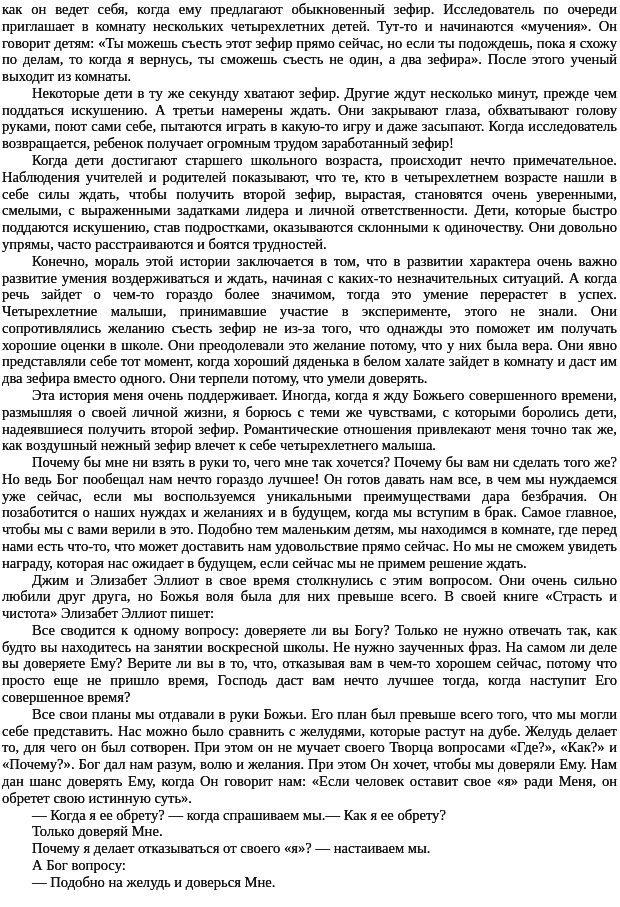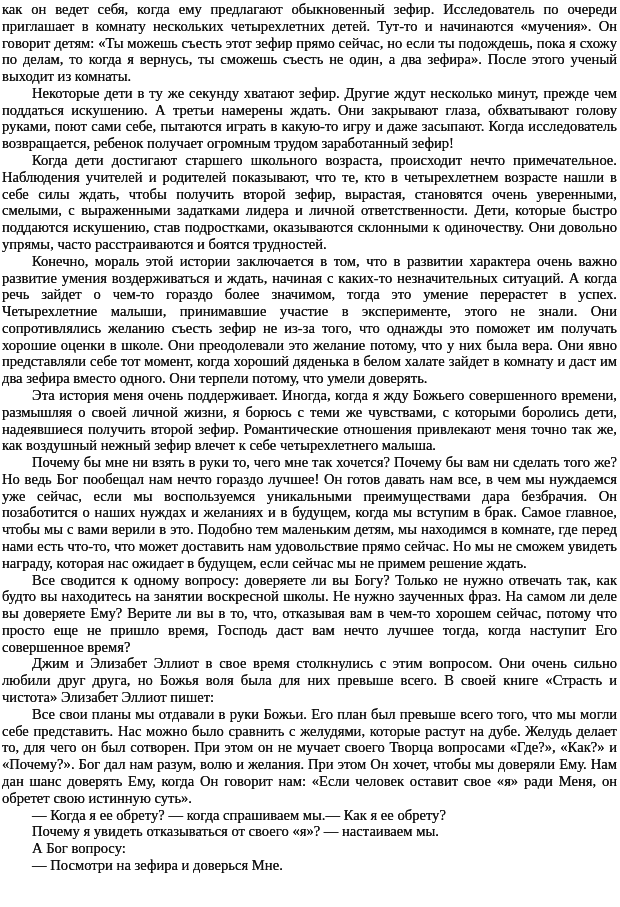--- a/index.html
+++ b/index.html
@@ -27,20 +27,21 @@
 </head>
 <body>
 
 <div class="page">
   <p>как он ведет себя, когда ему предлагают обыкновенный зефир. Исследователь по очереди приглашает в комнату нескольких четырехлетних детей. Тут-то и начинаются «мучения». Он говорит детям: «Ты можешь съесть этот зефир прямо сейчас, но если ты подождешь, пока я схожу по делам, то когда я вернусь, ты сможешь съесть не один, а два зефира». После этого ученый выходит из комнаты.</p>
   <p class="ind">Некоторые дети в ту же секунду хватают зефир. Другие ждут несколько минут, прежде чем поддаться искушению. А третьи намерены ждать. Они закрывают глаза, обхватывают голову руками, поют сами себе, пытаются играть в какую-то игру и даже засыпают. Когда исследователь возвращается, ребенок получает огромным трудом заработанный зефир!</p>
   <p class="ind">Когда дети достигают старшего школьного возраста, происходит нечто примечательное. Наблюдения учителей и родителей показывают, что те, кто в четырехлетнем возрасте нашли в себе силы ждать, чтобы получить второй зефир, вырастая, становятся очень уверенными, смелыми, с выраженными задатками лидера и личной ответственности. Дети, которые быстро поддаются искушению, став подростками, оказываются склонными к одиночеству. Они довольно упрямы, часто расстраиваются и боятся трудностей.</p>
   <p class="ind">Конечно, мораль этой истории заключается в том, что в развитии характера очень важно развитие умения воздерживаться и ждать, начиная с каких-то незначительных ситуаций. А когда речь зайдет о чем-то гораздо более значимом, тогда это умение перерастет в успех. Четырехлетние малыши, принимавшие участие в эксперименте, этого не знали. Они сопротивлялись желанию съесть зефир не из-за того, что однажды это поможет им получать хорошие оценки в школе. Они преодолевали это желание потому, что у них была вера. Они явно представляли себе тот момент, когда хороший дяденька в белом халате зайдет в комнату и даст им два зефира вместо одного. Они терпели потому, что умели доверять.</p>
   <p class="ind">Эта история меня очень поддерживает. Иногда, когда я жду Божьего совершенного времени, размышляя о своей личной жизни, я борюсь с теми же чувствами, с которыми боролись дети, надеявшиеся получить второй зефир. Романтические отношения привлекают меня точно так же, как воздушный нежный зефир влечет к себе четырехлетнего малыша.</p>
   <p class="ind">Почему бы мне ни взять в руки то, чего мне так хочется? Почему бы вам ни сделать того же? Но ведь Бог пообещал нам нечто гораздо лучшее! Он готов давать нам все, в чем мы нуждаемся уже сейчас, если мы воспользуемся уникальными преимуществами дара безбрачия. Он позаботится о наших нуждах и желаниях и в будущем, когда мы вступим в брак. Самое главное, чтобы мы с вами верили в это. Подобно тем маленьким детям, мы находимся в комнате, где перед нами есть что-то, что может доставить нам удовольствие прямо сейчас. Но мы не сможем увидеть награду, которая нас ожидает в будущем, если сейчас мы не примем решение ждать.</p>
+  <p class="ind">Джим и Элизабет Эллиот в свое время столкнулись с этим вопросом. Они очень сильно любили друг друга, но Божья воля была для них превыше всего. В своей книге «Страсть и чистота» Элизабет Эллиот пишет:</p>
   <p class="ind">Все сводится к одному вопросу: доверяете ли вы Богу? Только не нужно отвечать так, как будто вы находитесь на занятии воскресной школы. Не нужно заученных фраз. На самом ли деле вы доверяете Ему? Верите ли вы в то, что, отказывая вам в чем-то хорошем сейчас, потому что просто еще не пришло время, Господь даст вам нечто лучшее тогда, когда наступит Его совершенное время?</p>
-  <p class="ind">Джим и Элизабет Эллиот в свое время столкнулись с этим вопросом. Они очень сильно любили друг друга, но Божья воля была для них превыше всего. В своей книге «Страсть и чистота» Элизабет Эллиот пишет:</p>
   <p class="ind">Все свои планы мы отдавали в руки Божьи. Его план был превыше всего того, что мы могли себе представить. Нас можно было сравнить с желудями, которые растут на дубе. Желудь делает то, для чего он был сотворен. При этом он не мучает своего Творца вопросами «Где?», «Как?» и «Почему?». Бог дал нам разум, волю и желания. При этом Он хочет, чтобы мы доверяли Ему. Нам дан шанс доверять Ему, когда Он говорит нам: «Если человек оставит свое «я» ради Меня, он обретет свою истинную суть».</p>
   <p class="ind">— Когда я ее обрету? — когда спрашиваем мы.— Как я ее обрету?</p>
-  <p class="ind">Почему я увидеть отказываться от своего «я»? — настаиваем мы.</p>
+  <p class="ind">Только доверяй Мне.</p>
+  <p class="ind">Почему я делает отказываться от своего «я»? — настаиваем мы.</p>
   <p class="ind">А Бог вопросу:</p>
-  <p class="ind">— Посмотри на зефира и доверься Мне.</p>
+  <p class="ind">— Подобно на желудь и доверься Мне.</p>
 </div>
 
 </body></html>

